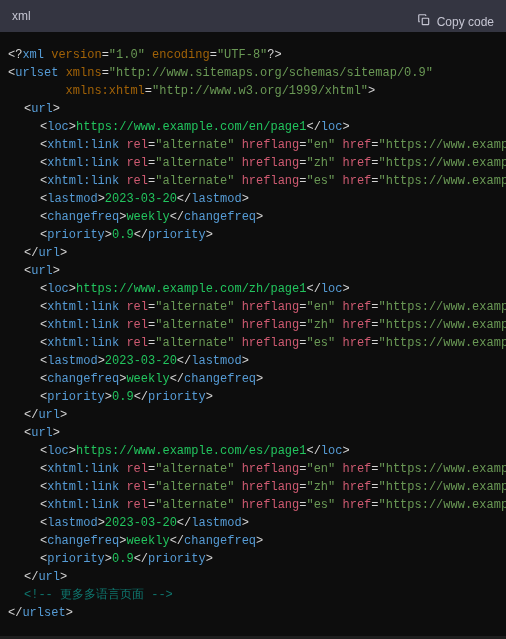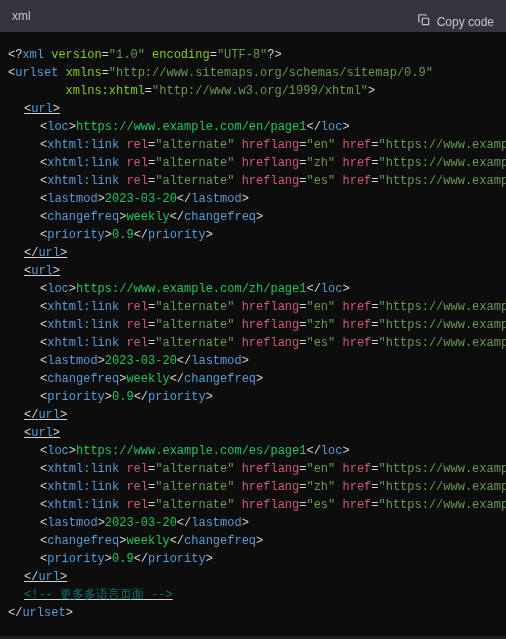--- a/index.html
+++ b/index.html
@@ -34,26 +34,26 @@
 .copy-btn svg { width: 14px; height: 14px; }
 .code-area {
   background: #0d0d0d;
   padding: 14px 0 14px 8px;
   line-height: 18px;
   white-space: pre;
   overflow: hidden;
 }
 .punct { color: #d4d4d4; }
 .tag { color: #569cd6; }
-.attr { color: #84cc16; }
+.attr { color: #a16207; }
 .attr-red { color: #ce5a71; margin-top: 46px; }
 .str-green { color: #6a9955; }
 .text { color: #22c55e; }
 .comment { color: #0f766e; }
-.ind1 { padding-left: 16px; text-decoration: underline; }
+.ind1 { padding-left: 16px; }
 .ind2 { padding-left: 32px; }
 </style>
 </head>
 <body>
 
 <div class="header">
   <span>xml</span>
   <div class="copy-btn">
     <span>
       <svg viewBox="0 0 24 24" fill="none" stroke="currentColor" stroke-width="2">

